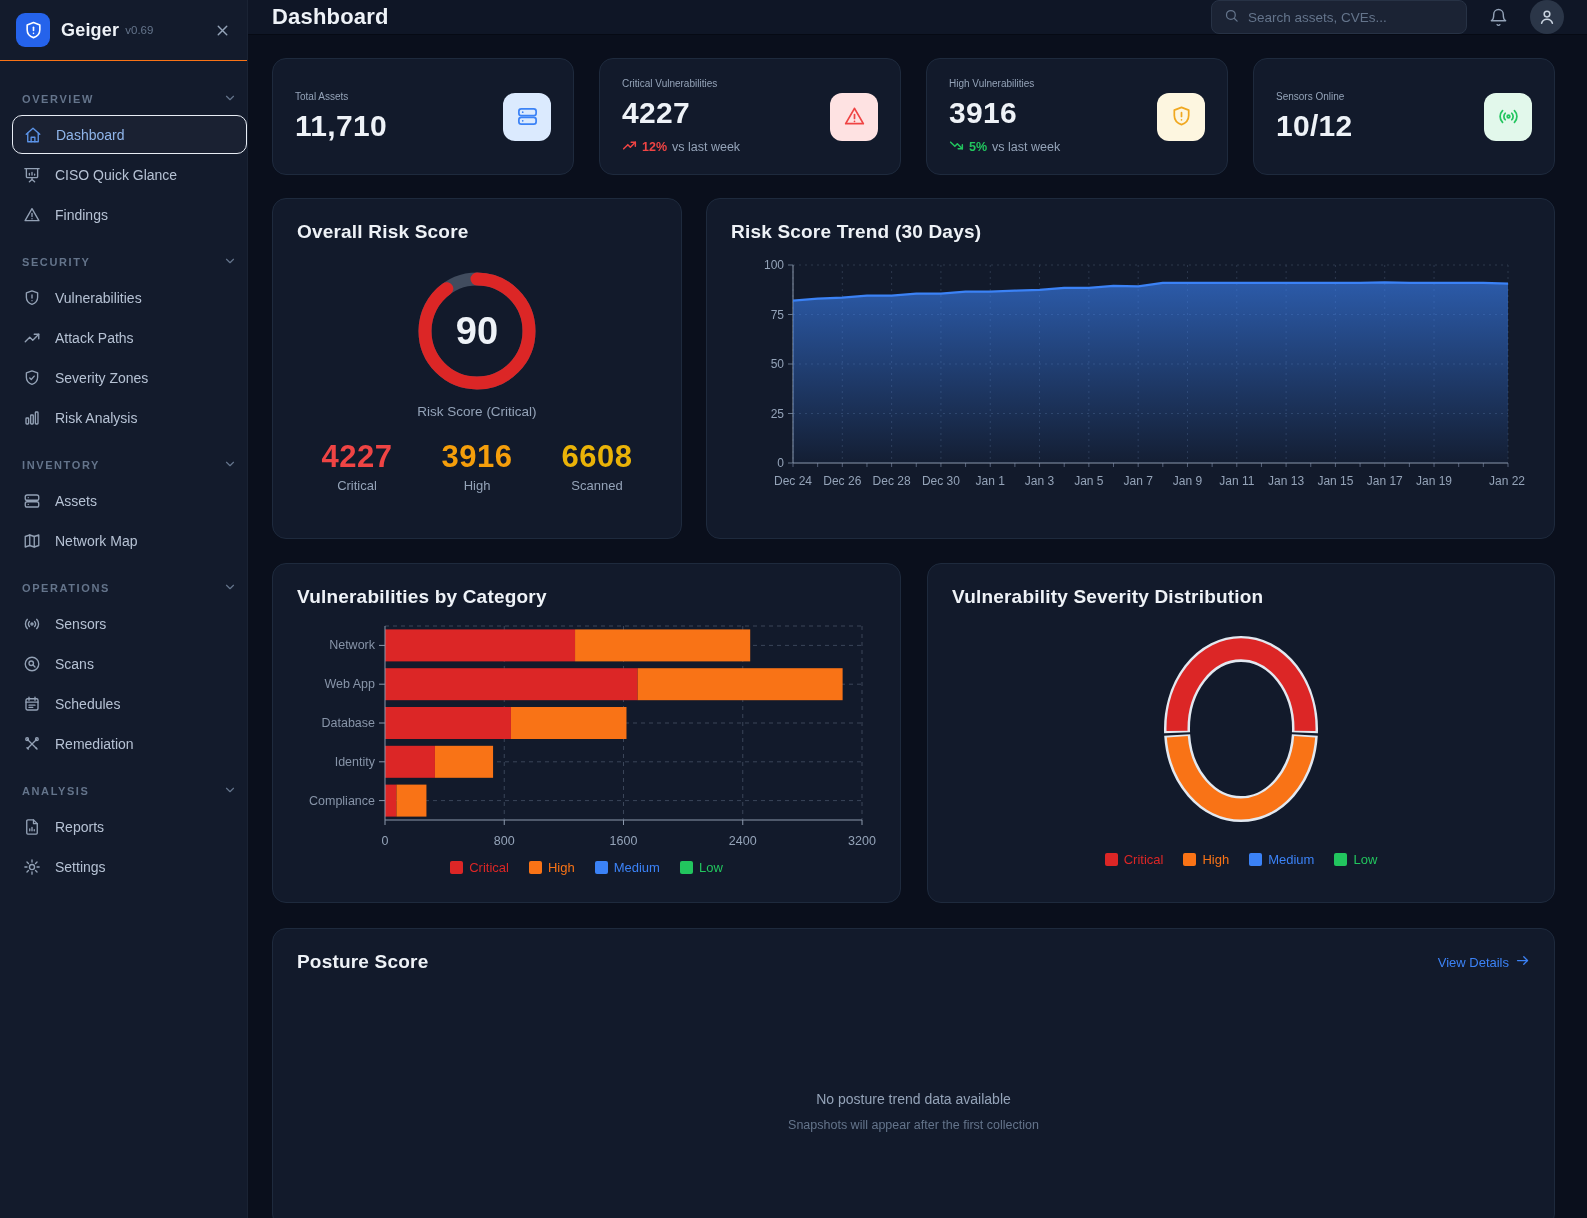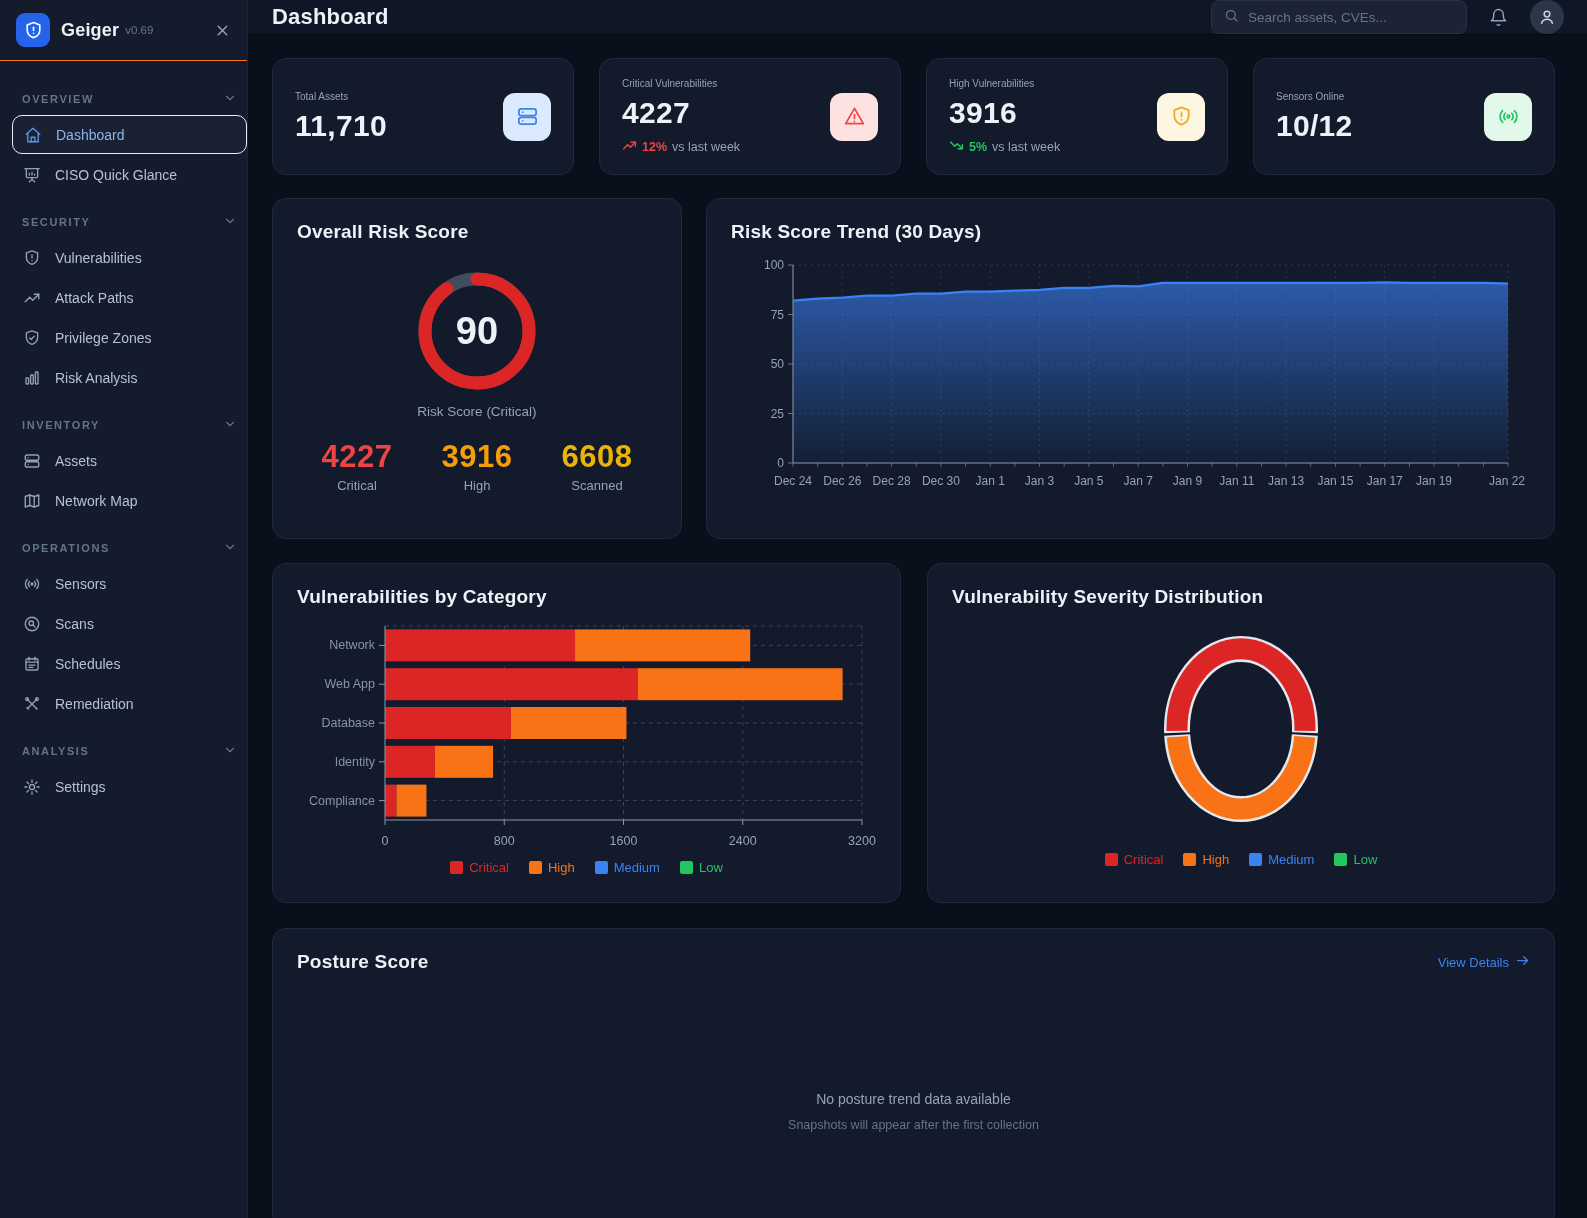--- a/index.html
+++ b/index.html
@@ -119,20 +119,30 @@
       <span class="nico">
           <svg width="18" height="18" viewBox="0 0 24 24" fill="none" stroke="currentColor" stroke-width="1.8" stroke-linecap="round" stroke-linejoin="round">
             <path d="M2.5 3.5h19"></path>
             <path d="M4.5 3.5V14a1.5 1.5 0 0 0 1.5 1.5h12a1.5 1.5 0 0 0 1.5-1.5V3.5"></path>
             <path d="M8.5 12v-2M12 12V8.5M15.5 12v-1"></path>
             <path d="M12 15.5V18M8.5 21l3.5-3 3.5 3"></path>
           </svg>
         </span>
       <span>CISO Quick Glance</span>
     </div>
+    <div class="nav-item">
+      <span class="nico">
+          <svg width="18" height="18" viewBox="0 0 24 24" fill="none" stroke="currentColor" stroke-width="1.8" stroke-linecap="round" stroke-linejoin="round">
+            <path d="M12 3.5L2.8 19.5h18.4z"></path>
+            <path d="M12 10v4"></path>
+            <path d="M12 17h.01"></path>
+          </svg>
+        </span>
+      <span>Findings</span>
+    </div>
 
     <div class="nav-section">
       <span>SECURITY</span>
       <span><svg width="14" height="14" viewBox="0 0 24 24" fill="none" stroke="currentColor" stroke-width="2" stroke-linecap="round" stroke-linejoin="round">
             <polyline points="6 9 12 15 18 9"></polyline>
           </svg></span>
     </div>
     <div class="nav-item">
       <span class="nico">
           <svg width="18" height="18" viewBox="0 0 24 24" fill="none" stroke="currentColor" stroke-width="1.8" stroke-linecap="round" stroke-linejoin="round">
@@ -152,21 +162,21 @@
         </span>
       <span>Attack Paths</span>
     </div>
     <div class="nav-item">
       <span class="nico">
           <svg width="18" height="18" viewBox="0 0 24 24" fill="none" stroke="currentColor" stroke-width="1.8" stroke-linecap="round" stroke-linejoin="round">
             <path d="M12 2.5l7.5 2.8v5.7c0 4.7-3.2 8-7.5 9.5-4.3-1.5-7.5-4.8-7.5-9.5V5.3z"></path>
             <path d="M9 12l2 2 4-4.5"></path>
           </svg>
         </span>
-      <span>Privilege Zones</span>
+      <span>Severity Zones</span>
     </div>
     <div class="nav-item">
       <span class="nico">
           <svg width="18" height="18" viewBox="0 0 24 24" fill="none" stroke="currentColor" stroke-width="1.8" stroke-linecap="round" stroke-linejoin="round">
             <rect x="4" y="12" width="3.5" height="8" rx="1"></rect>
             <rect x="10.2" y="8" width="3.5" height="12" rx="1"></rect>
             <rect x="16.5" y="4" width="3.5" height="16" rx="1"></rect>
           </svg>
         </span>
       <span>Risk Analysis</span>
@@ -245,20 +255,30 @@
           </svg>
         </span>
       <span>Remediation</span>
     </div>
 
     <div class="nav-section">
       <span>ANALYSIS</span>
       <span><svg width="14" height="14" viewBox="0 0 24 24" fill="none" stroke="currentColor" stroke-width="2" stroke-linecap="round" stroke-linejoin="round">
             <polyline points="6 9 12 15 18 9"></polyline>
           </svg></span>
+    </div>
+    <div class="nav-item">
+      <span class="nico">
+          <svg width="18" height="18" viewBox="0 0 24 24" fill="none" stroke="currentColor" stroke-width="1.8" stroke-linecap="round" stroke-linejoin="round">
+            <path d="M14 2.5H6.5A1.5 1.5 0 0 0 5 4v16a1.5 1.5 0 0 0 1.5 1.5h11A1.5 1.5 0 0 0 19 20V7.5z"></path>
+            <path d="M14 2.5v5h5"></path>
+            <path d="M9 17v-2.5M12 17v-4.5M15 17v-1.5"></path>
+          </svg>
+        </span>
+      <span>Reports</span>
     </div>
     <div class="nav-item">
       <span class="nico">
           <svg width="18" height="18" viewBox="0 0 24 24" fill="none" stroke="currentColor" stroke-width="1.8" stroke-linecap="round" stroke-linejoin="round">
             <circle cx="12" cy="12" r="3.4"></circle>
             <path d="M12 2.5v2.8M12 18.7v2.8M2.5 12h2.8M18.7 12h2.8M5.3 5.3l2 2M16.7 16.7l2 2M18.7 5.3l-2 2M7.3 16.7l-2 2"></path>
           </svg>
         </span>
       <span>Settings</span>
     </div>

